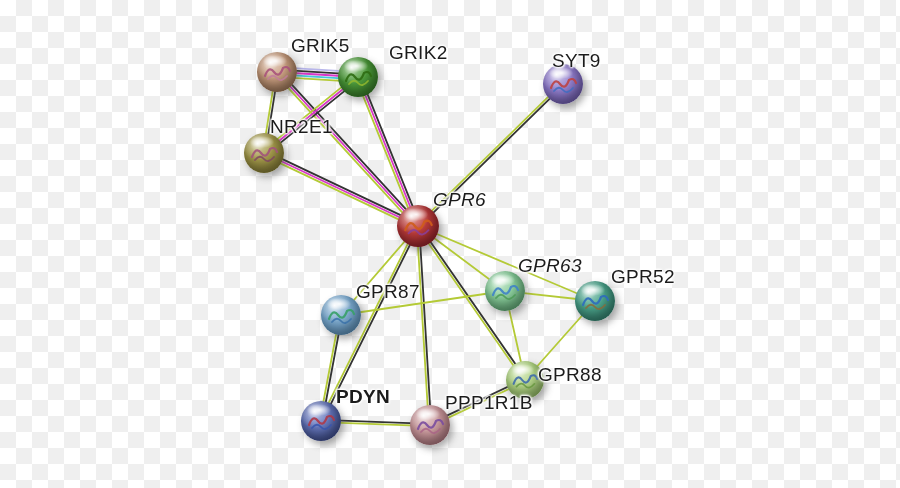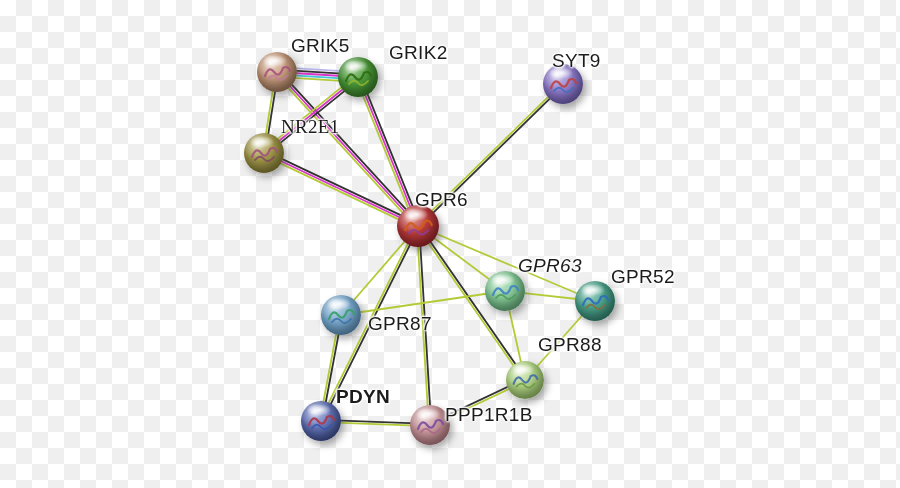--- a/index.html
+++ b/index.html
@@ -134,70 +134,70 @@
         <path d="M11 27 Q16 21 20 26 T30 24" fill="none" stroke="#93b82e" stroke-width="1.8" stroke-linecap="round" opacity="0.85"></path>
       </svg>
     </div>
     <div class="node-label" style="left: 371px; top: 46px; margin-left: 18px;">GRIK2</div>
     <div class="node" style="left: 244px; top: 133px; width: 40px; height: 40px; --base: #a79d4e; --dark: #6b6327;">
       <svg viewBox="0 0 40 40">
         <path d="M8 24 Q12 13 17 20 T26 16 Q31 13 33 19" fill="none" stroke="#a2547a" stroke-width="2.2" stroke-linecap="round" opacity="0.9"></path>
         <path d="M11 27 Q16 21 20 26 T30 24" fill="none" stroke="#7f4560" stroke-width="1.8" stroke-linecap="round" opacity="0.85"></path>
       </svg>
     </div>
-    <div class="node-label" style="left: 281px; top: 120px; font-family: Liberation Serif, serif;">NR2E1</div>
+    <div class="node-label" style="left: 270px; top: 120px;">NR2E1</div>
     <div class="node" style="left: 543px; top: 64px; width: 40px; height: 40px; --base: #9583cf; --dark: #584692;">
       <svg viewBox="0 0 40 40">
         <path d="M8 24 Q12 13 17 20 T26 16 Q31 13 33 19" fill="none" stroke="#bd4343" stroke-width="2.2" stroke-linecap="round" opacity="0.9"></path>
         <path d="M11 27 Q16 21 20 26 T30 24" fill="none" stroke="#3f6cc0" stroke-width="1.8" stroke-linecap="round" opacity="0.85"></path>
       </svg>
     </div>
     <div class="node-label" style="left: 546px; top: 54px; margin-left: 6px;">SYT9</div>
     <div class="node" style="left: 397px; top: 205px; width: 42px; height: 42px; --base: #bf403c; --dark: #771520;">
       <svg viewBox="0 0 40 40">
         <path d="M8 24 Q12 13 17 20 T26 16 Q31 13 33 19" fill="none" stroke="#cf5c1a" stroke-width="2.2" stroke-linecap="round" opacity="0.9"></path>
         <path d="M11 27 Q16 21 20 26 T30 24" fill="none" stroke="#8a3f9b" stroke-width="1.8" stroke-linecap="round" opacity="0.85"></path>
       </svg>
     </div>
-    <div class="node-label" style="left: 415px; top: 193px;">GPR6</div>
+    <div class="node-label" style="left: 433px; top: 193px; font-style: italic;">GPR6</div>
     <div class="node" style="left: 485px; top: 271px; width: 40px; height: 40px; --base: #8ecf9e; --dark: #4a8f60;">
       <svg viewBox="0 0 40 40">
         <path d="M8 24 Q12 13 17 20 T26 16 Q31 13 33 19" fill="none" stroke="#3f82c6" stroke-width="2.2" stroke-linecap="round" opacity="0.9"></path>
         <path d="M11 27 Q16 21 20 26 T30 24" fill="none" stroke="#4b9a55" stroke-width="1.8" stroke-linecap="round" opacity="0.85"></path>
       </svg>
     </div>
     <div class="node-label" style="left: 518px; top: 259px; font-style: italic;">GPR63</div>
     <div class="node" style="left: 575px; top: 281px; width: 40px; height: 40px; --base: #4fa78d; --dark: #256a5c;">
       <svg viewBox="0 0 40 40">
         <path d="M8 24 Q12 13 17 20 T26 16 Q31 13 33 19" fill="none" stroke="#2d6cbd" stroke-width="2.2" stroke-linecap="round" opacity="0.9"></path>
         <path d="M11 27 Q16 21 20 26 T30 24" fill="none" stroke="#8a6a3a" stroke-width="1.8" stroke-linecap="round" opacity="0.85"></path>
       </svg>
     </div>
     <div class="node-label" style="left: 611px; top: 270px; text-align: right;">GPR52</div>
     <div class="node" style="left: 506px; top: 361px; width: 38px; height: 38px; --base: #b7d78d; --dark: #78a04c;">
       <svg viewBox="0 0 40 40">
         <path d="M8 24 Q12 13 17 20 T26 16 Q31 13 33 19" fill="none" stroke="#3e6cab" stroke-width="2.2" stroke-linecap="round" opacity="0.9"></path>
         <path d="M11 27 Q16 21 20 26 T30 24" fill="none" stroke="#679840" stroke-width="1.8" stroke-linecap="round" opacity="0.85"></path>
       </svg>
     </div>
-    <div class="node-label" style="left: 538px; top: 338px;">GPR88</div>
+    <div class="node-label" style="left: 538px; top: 368px;">GPR88</div>
     <div class="node" style="left: 321px; top: 295px; width: 40px; height: 40px; --base: #82add0; --dark: #45789f;">
       <svg viewBox="0 0 40 40">
         <path d="M8 24 Q12 13 17 20 T26 16 Q31 13 33 19" fill="none" stroke="#37a067" stroke-width="2.2" stroke-linecap="round" opacity="0.9"></path>
         <path d="M11 27 Q16 21 20 26 T30 24" fill="none" stroke="#3a71a8" stroke-width="1.8" stroke-linecap="round" opacity="0.85"></path>
       </svg>
     </div>
-    <div class="node-label" style="left: 368px; top: 285px; margin-top: 32px;">GPR87</div>
+    <div class="node-label" style="left: 356px; top: 285px;">GPR87</div>
     <div class="node" style="left: 301px; top: 401px; width: 40px; height: 40px; --base: #6b7cc0; --dark: #28356e;">
       <svg viewBox="0 0 40 40">
         <path d="M8 24 Q12 13 17 20 T26 16 Q31 13 33 19" fill="none" stroke="#ad3948" stroke-width="2.2" stroke-linecap="round" opacity="0.9"></path>
         <path d="M11 27 Q16 21 20 26 T30 24" fill="none" stroke="#3753ad" stroke-width="1.8" stroke-linecap="round" opacity="0.85"></path>
       </svg>
     </div>
     <div class="node-label" style="left: 336px; top: 390px; font-weight: bold;">PDYN</div>
     <div class="node" style="left: 410px; top: 405px; width: 40px; height: 40px; --base: #cd9fa1; --dark: #925d66;">
       <svg viewBox="0 0 40 40">
         <path d="M8 24 Q12 13 17 20 T26 16 Q31 13 33 19" fill="none" stroke="#7a4d9e" stroke-width="2.2" stroke-linecap="round" opacity="0.9"></path>
         <path d="M11 27 Q16 21 20 26 T30 24" fill="none" stroke="#a96486" stroke-width="1.8" stroke-linecap="round" opacity="0.85"></path>
       </svg>
     </div>
-    <div class="node-label" style="left: 445px; top: 396px; margin-top: 12px;">PPP1R1B</div>
+    <div class="node-label" style="left: 445px; top: 396px;">PPP1R1B</div>
   </div>
 
 </body></html>

